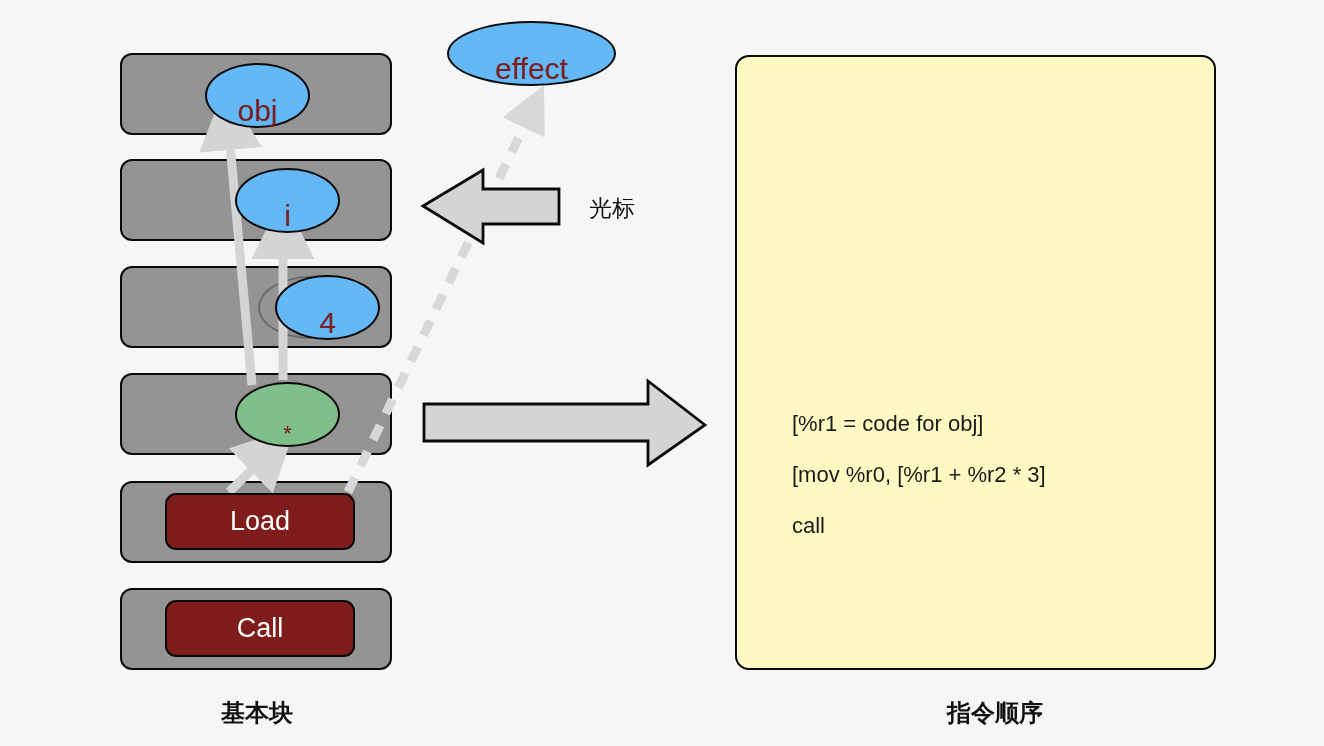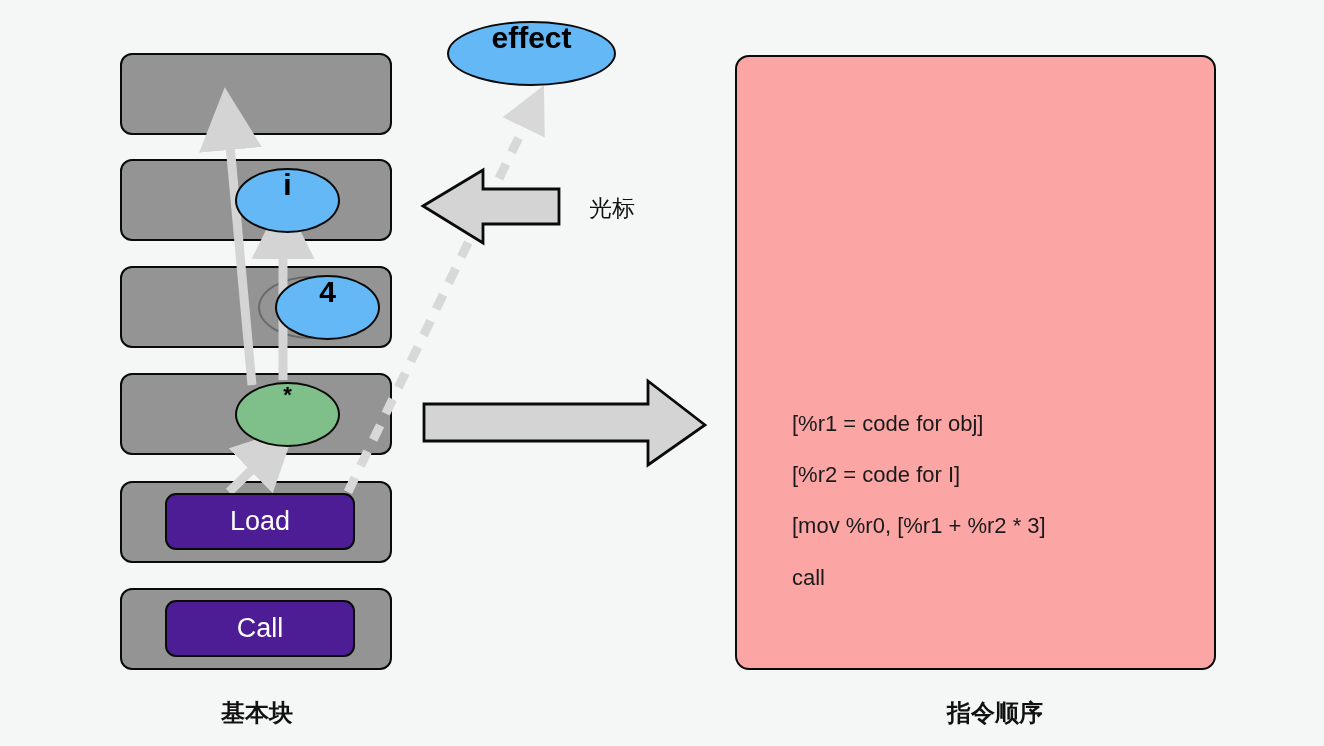--- a/index.html
+++ b/index.html
@@ -26,59 +26,58 @@
   .bb-row.r3{left:120px;top:373px;}
   .bb-row.r4{left:120px;top:481px;}
   .bb-row.r5{left:120px;top:588px;}
 
   
   .ell{
     position:absolute;
     border:2.5px solid #0a0a0a;
     border-radius:50%;
     box-sizing:border-box;
-    display:flex;align-items:flex-start;justify-content:center;
-    color:#000000;
+    display:flex;align-items:flex-end;justify-content:center;
+    color:#7f1d1d;
     text-shadow:0 0 1px rgba(0,0,0,.18);
     line-height:1;
     user-select:none;
-    font-weight:bold;
   }
   .ell.blue{background:#63b8f5;}
   .ell.green{background:#7fc08a;}
 
   .ell-obj{left:205px;top:63px;width:105px;height:65px;font-size:30px;}
   .ell-i  {left:235px;top:168px;width:105px;height:65px;font-size:30px;}
   .ell-4  {left:275px;top:275px;width:105px;height:65px;font-size:30px;}
   .ell-4-ghost{
     left:258px;top:276px;width:105px;height:63px;
     background:transparent;border:2.5px solid rgba(10,10,10,.30);
   }
   .ell-star{left:235px;top:382px;width:105px;height:65px;font-size:22px;}
 
   
   .pill{
     position:absolute;
     width:190px;height:57px;
-    background:#4c1d95;
+    background:#7f1d1d;
     border:2.5px solid #0a0a0a;
     border-radius:11px;
     box-sizing:border-box;
     display:flex;align-items:center;justify-content:center;
     color:#ffffff;font-size:27px;line-height:1;
     user-select:none;
   }
   .pill-load{left:165px;top:493px;}
   .pill-call{left:165px;top:600px;}
 
   
   .instr-panel{
     position:absolute;left:735px;top:55px;
     width:481px;height:615px;
-    background:#fca5a5;
+    background:#fef9c3;
     border:2.5px solid #0a0a0a;
     border-radius:14px;
     box-sizing:border-box;
   }
   .instr-list{
     position:absolute;left:55px;top:355px;
     display:flex;flex-direction:column;gap:27px;
   }
   .instr-line{
     font-size:22px;color:#1a1a1a;white-space:nowrap;line-height:1.1;
@@ -127,20 +126,23 @@
 
     <line x1="229" y1="492" x2="270" y2="452" stroke="#d4d4d4" stroke-width="9" marker-end="url(#solidhead)"></line>
 
     <line x1="348" y1="492" x2="533" y2="108" stroke="#d8d8d8" stroke-width="9" stroke-dasharray="16 13" marker-end="url(#dashhead)"></line>
 
     <polygon points="423,206 483,170 483,189 559,189 559,224 483,224 483,243" fill="#d4d4d4" stroke="#0a0a0a" stroke-width="2.8" stroke-linejoin="miter"></polygon>
 
     <polygon points="705,425 648,381 648,404 424,404 424,441 648,441 648,465" fill="#d4d4d4" stroke="#0a0a0a" stroke-width="2.8" stroke-linejoin="miter"></polygon>
   </svg>
 
+  <div class="ell blue ell-obj">
+    <span>obj</span>
+  </div>
   <div class="ell blue ell-i">
     <span>i</span>
   </div>
   <div class="ell blue ell-4">
     <span>4</span>
   </div>
   <div class="ell green ell-star">
     <span>*</span>
   </div>
 
@@ -153,21 +155,20 @@
 
   <div class="ell blue" style="left:447px;top:21px;width:169px;height:65px;font-size:30px;">
     <span>effect</span>
   </div>
 
   <div class="caption caption-cursor">光标</div>
 
   <div class="instr-panel">
     <div class="instr-list">
       <div class="instr-line">[%r1 = code for obj]</div>
-      <div class="instr-line">[%r2 = code for I]</div>
       <div class="instr-line">[mov %r0, [%r1 + %r2 * 3]</div>
       <div class="instr-line">call</div>
     </div>
   </div>
 
   <div class="caption caption-bb">基本块</div>
   <div class="caption caption-instr">指令顺序</div>
 
 </div>
 

